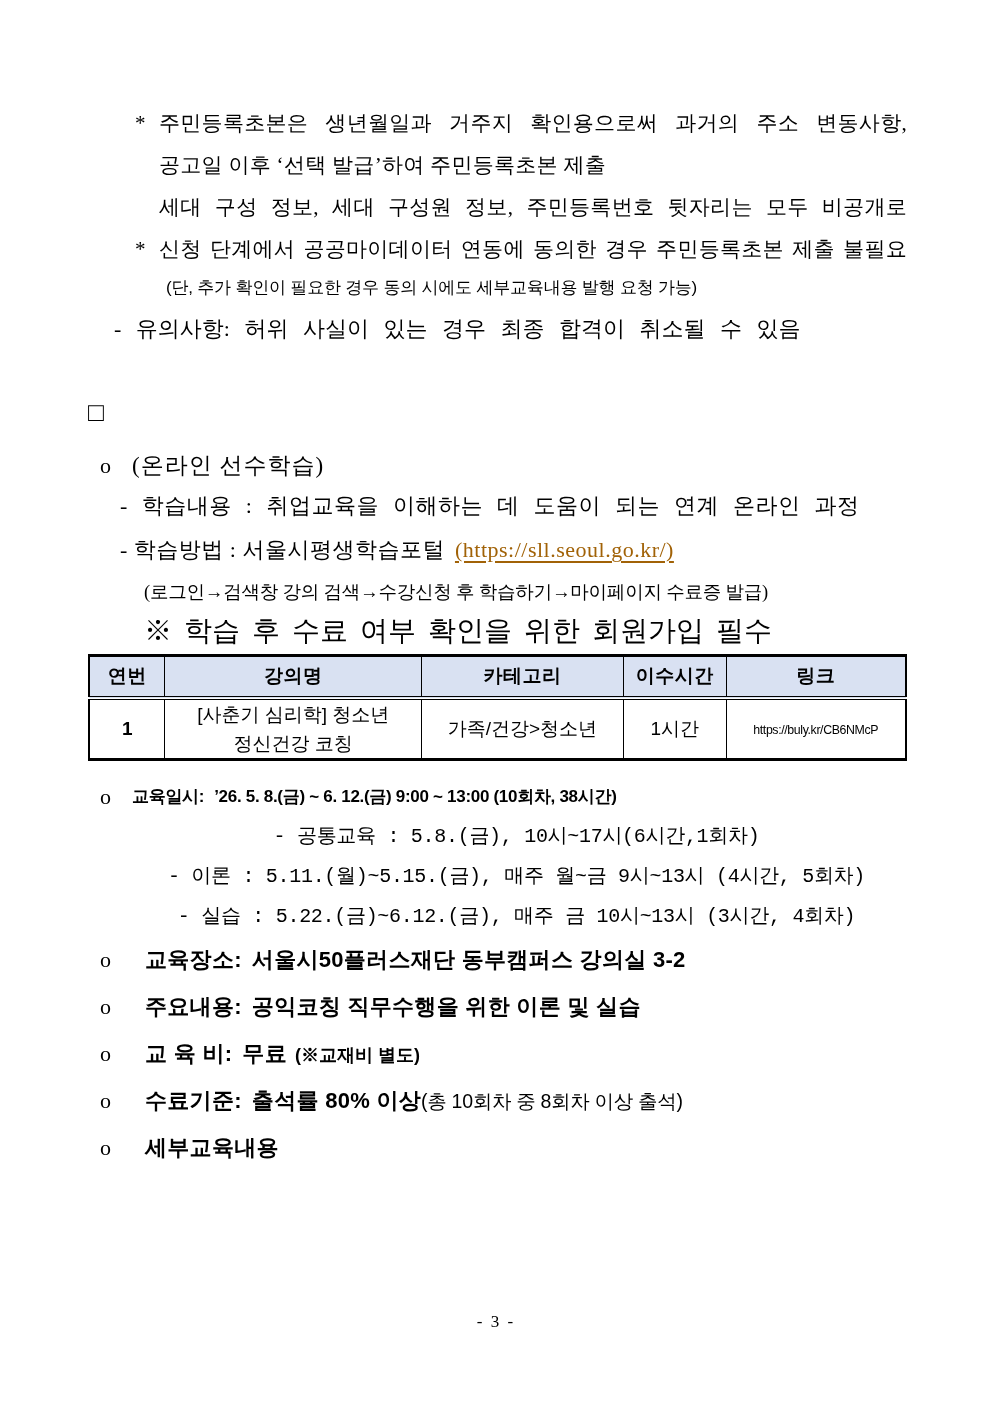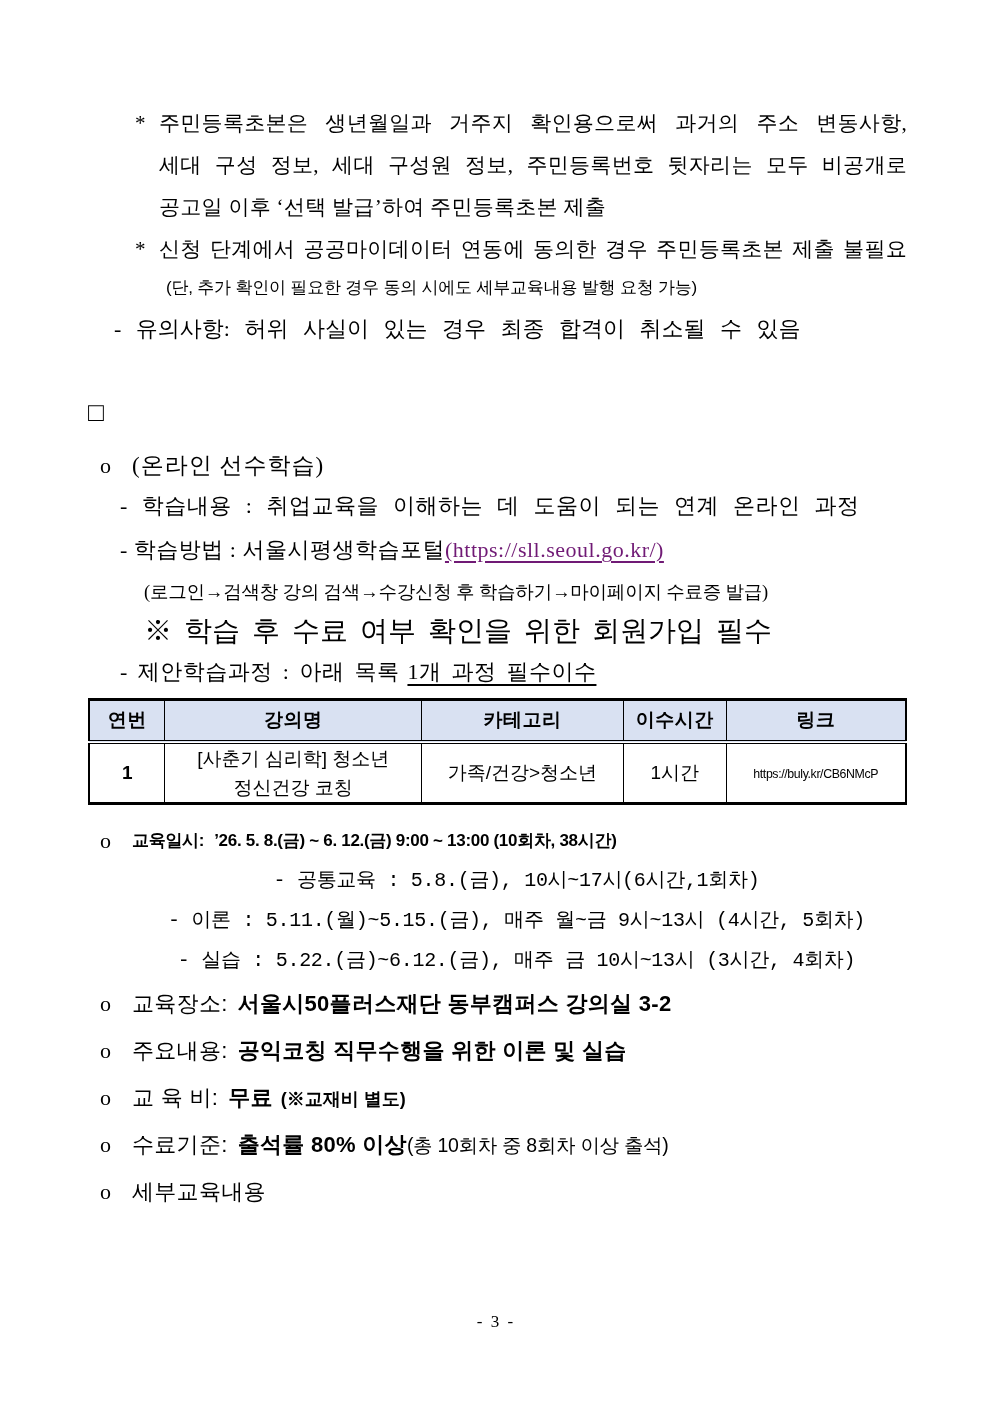--- a/index.html
+++ b/index.html
@@ -26,21 +26,21 @@
   .heading .sq { font-size:26px; font-weight:400; width:40px; line-height:40px; }
   .heading .ht { font-size:27px; font-weight:800; letter-spacing:1.5px; line-height:40px; }
 
   .o-line { display:flex; margin-left:12px; }
   .o-bullet { width:32px; flex:none; font-size:22px; }
   .online-title { margin-top:16px; font-size:23px; line-height:36px; letter-spacing:1px; }
 
   .dash-line { margin-left:32px; font-size:22px; line-height:44px; letter-spacing:0.5px; }
   .ws1 { word-spacing:8px; }
   .ws2 { word-spacing:4px; }
-  .portal-link { color:#701a75; text-decoration:underline; text-underline-offset:4px; }
+  .portal-link { color:#a16207; text-decoration:underline; text-underline-offset:4px; }
   .method-note { margin-left:56px; font-size:18.5px; line-height:40px; letter-spacing:-0.2px; }
   .signup-note { margin-left:56px; font-size:28px; line-height:38px; word-spacing:5px; }
   .u-part { text-decoration:underline; text-underline-offset:5px; margin-left:8px; }
 
   
   table.course {
     margin-top:4px; width:819px; border-collapse:collapse; table-layout:fixed;
     border-top:3px solid #000; border-bottom:3px solid #000;
     border-left:2px solid #000; border-right:2px solid #000;
     font-family:"Liberation Sans", sans-serif;
@@ -63,40 +63,40 @@
 
   
   .sched { margin-top:16px; font-family:"Liberation Sans", sans-serif; }
   .sched .o-bullet { font-family:"Liberation Serif", serif; line-height:40px; }
   .sched-main { font-size:17px; font-weight:700; line-height:40px; letter-spacing:-0.3px; }
   .sched-label { margin-right:10px; }
   .sub-line { margin-left:38px; font-family:Liberation Mono, monospace;
               font-size:20px; line-height:40px; letter-spacing:-0.3px;text-align:center; }
   .info-line { font-family:"Liberation Sans", sans-serif; line-height:45px; }
   .info-line .o-bullet { font-family:"Liberation Serif", serif; line-height:45px; }
-  .info-label { font-size:22px; font-weight:400; margin-right:10px; letter-spacing:0.3px; }
+  .info-label { font-size:22px; font-weight:700; margin-right:10px; letter-spacing:0.3px;margin-left:13px; }
   .info-value { font-size:22px; font-weight:700; letter-spacing:0.3px; }
   .fee-note { font-size:18px; font-weight:700; margin-left:8px; }
   .crit-note { font-size:19.5px; font-weight:400; letter-spacing:-0.3px; }
 
   
   .page-num { position:absolute; top:1312px; left:0; width:992px; text-align:center;
               font-size:17px; letter-spacing:2px; }
 </style>
 </head>
 <body>
 
 <div class="page">
 
   <div class="star-item">
     <span class="star-mark">*</span>
     <div class="star-body">
       <div class="note-line jl">주민등록초본은 생년월일과 거주지 확인용으로써 과거의 주소 변동사항,</div>
+      <div class="note-line">공고일 이후 ‘선택 발급’하여 주민등록초본 제출</div>
       <div class="note-line jl">세대 구성 정보, 세대 구성원 정보, 주민등록번호 뒷자리는 모두 비공개로</div>
-      <div class="note-line">공고일 이후 ‘선택 발급’하여 주민등록초본 제출</div>
     </div>
   </div>
 
   <div class="star-item">
     <span class="star-mark">*</span>
     <div class="star-body">
       <div class="note-line jl">신청 단계에서 공공마이데이터 연동에 동의한 경우 주민등록초본 제출 불필요</div>
     </div>
   </div>
 
@@ -109,30 +109,27 @@
   </div>
 
   <div class="o-line online-title">
     <span class="o-bullet">o</span>
     <span>(온라인 선수학습)</span>
   </div>
 
   <div class="dash-line ws1">- 학습내용 : 취업교육을 이해하는 데 도움이 되는 연계 온라인 과정</div>
 
   <div class="dash-line">
-    <span style="text-align:center;">- 학습방법 : 서울시평생학습포털</span><a href="#" class="portal-link">(https://sll.seoul.go.kr/)</a>
+    <span style="margin-right:10px;text-align:center;">- 학습방법 : 서울시평생학습포털</span><a href="#" class="portal-link">(https://sll.seoul.go.kr/)</a>
   </div>
 
   <div class="method-note">(로그인→검색창 강의 검색→수강신청 후 학습하기→마이페이지 수료증 발급)</div>
 
   <div class="signup-note">※ 학습 후 수료 여부 확인을 위한 회원가입 필수</div>
 
-  <div class="dash-line ws2">
-    <span>- 제안학습과정 : 아래 목록</span><span class="u-part">1개 과정 필수이수</span>
-  </div>
 
   <table class="course">
     <colgroup>
       <col class="col-no">
         <col class="col-name">
         <col class="col-cat">
         <col class="col-hr">
         <col class="col-link">
     </colgroup>
     <thead>

